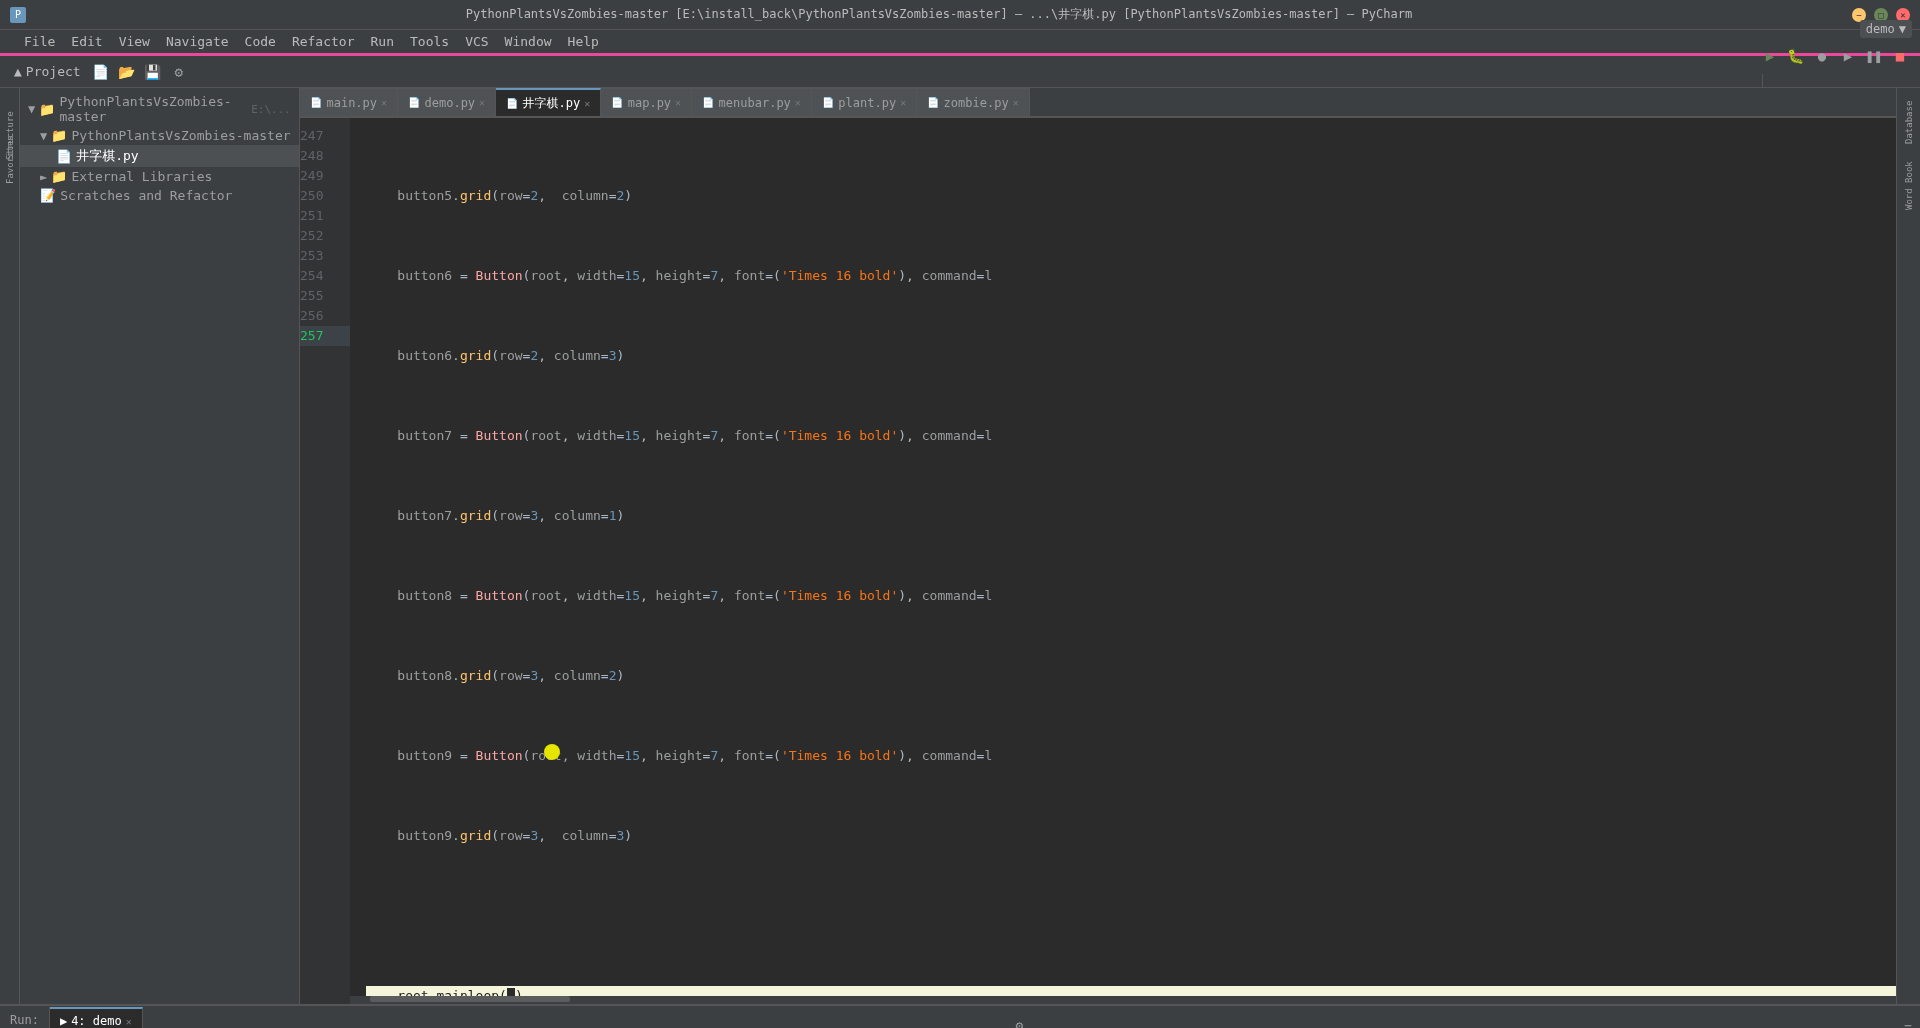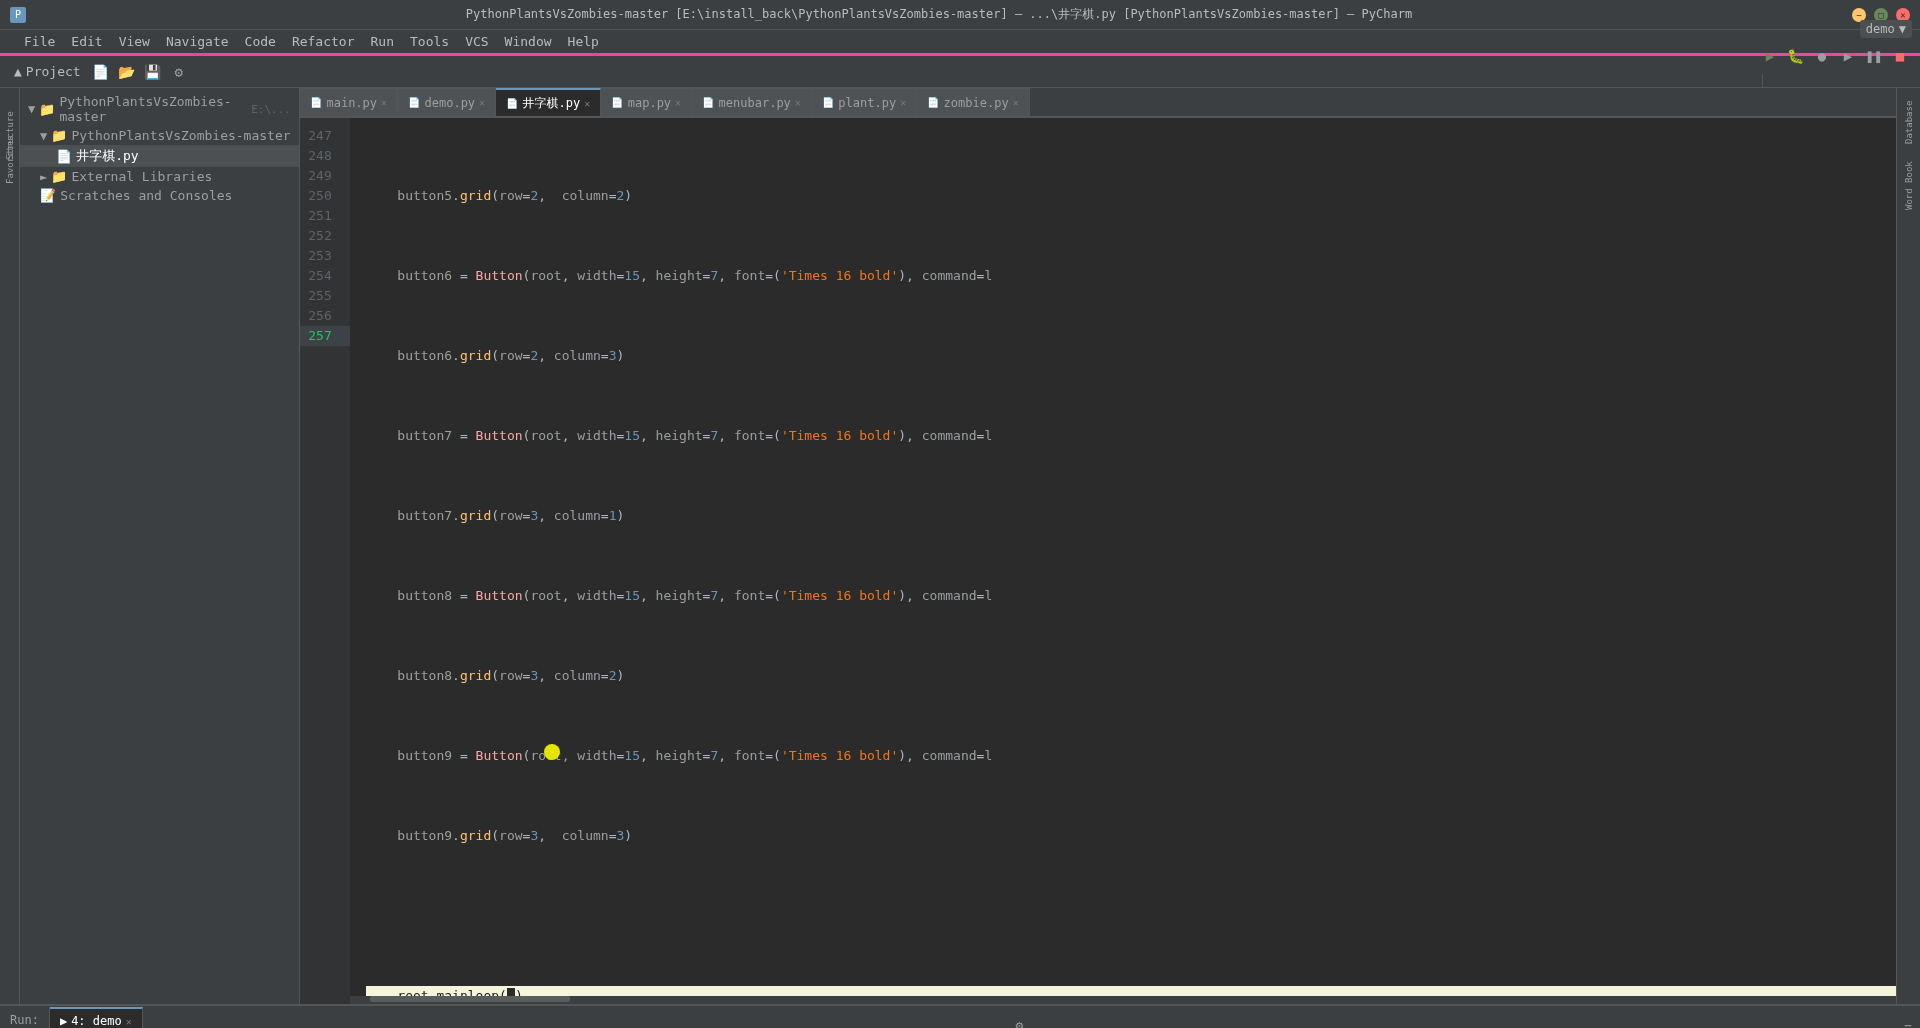--- a/index.html
+++ b/index.html
@@ -181,21 +181,21 @@
       flex: 1;
       display: flex;
       overflow: hidden;
       background: #2b2b2b;
       position: relative;
     }
     .line-numbers {
       background: #313335;
       width: 50px;
       padding: 8px 0;
-      text-align: center;
+      text-align: left;
       color: #606366;
       font-size: 13px;
       line-height: 20px;
       overflow: hidden;
       user-select: none;
       flex-shrink: 0;
     }
     .line-numbers .ln {
       padding-right: 10px;
       display: block;
@@ -425,21 +425,21 @@
         </div>
 
         <div class="tree-item indent-1">
           <span class="tree-icon">►</span>
           <span style="color:#606366;">📁</span>
           <span>External Libraries</span>
         </div>
 
         <div class="tree-item indent-1">
           <span style="color:#9c9e9f;">📝</span>
-          <span>Scratches and Consoles</span>
+          <span>Scratches and Refactor</span>
         </div>
       </div>
     </div>
 
     <div id="editor-area">
 
       <div id="tabs">
         <div class="tab">
           <span style="color:#6897bb;font-size:10px;">📄</span>
           <span>main.py</span>

